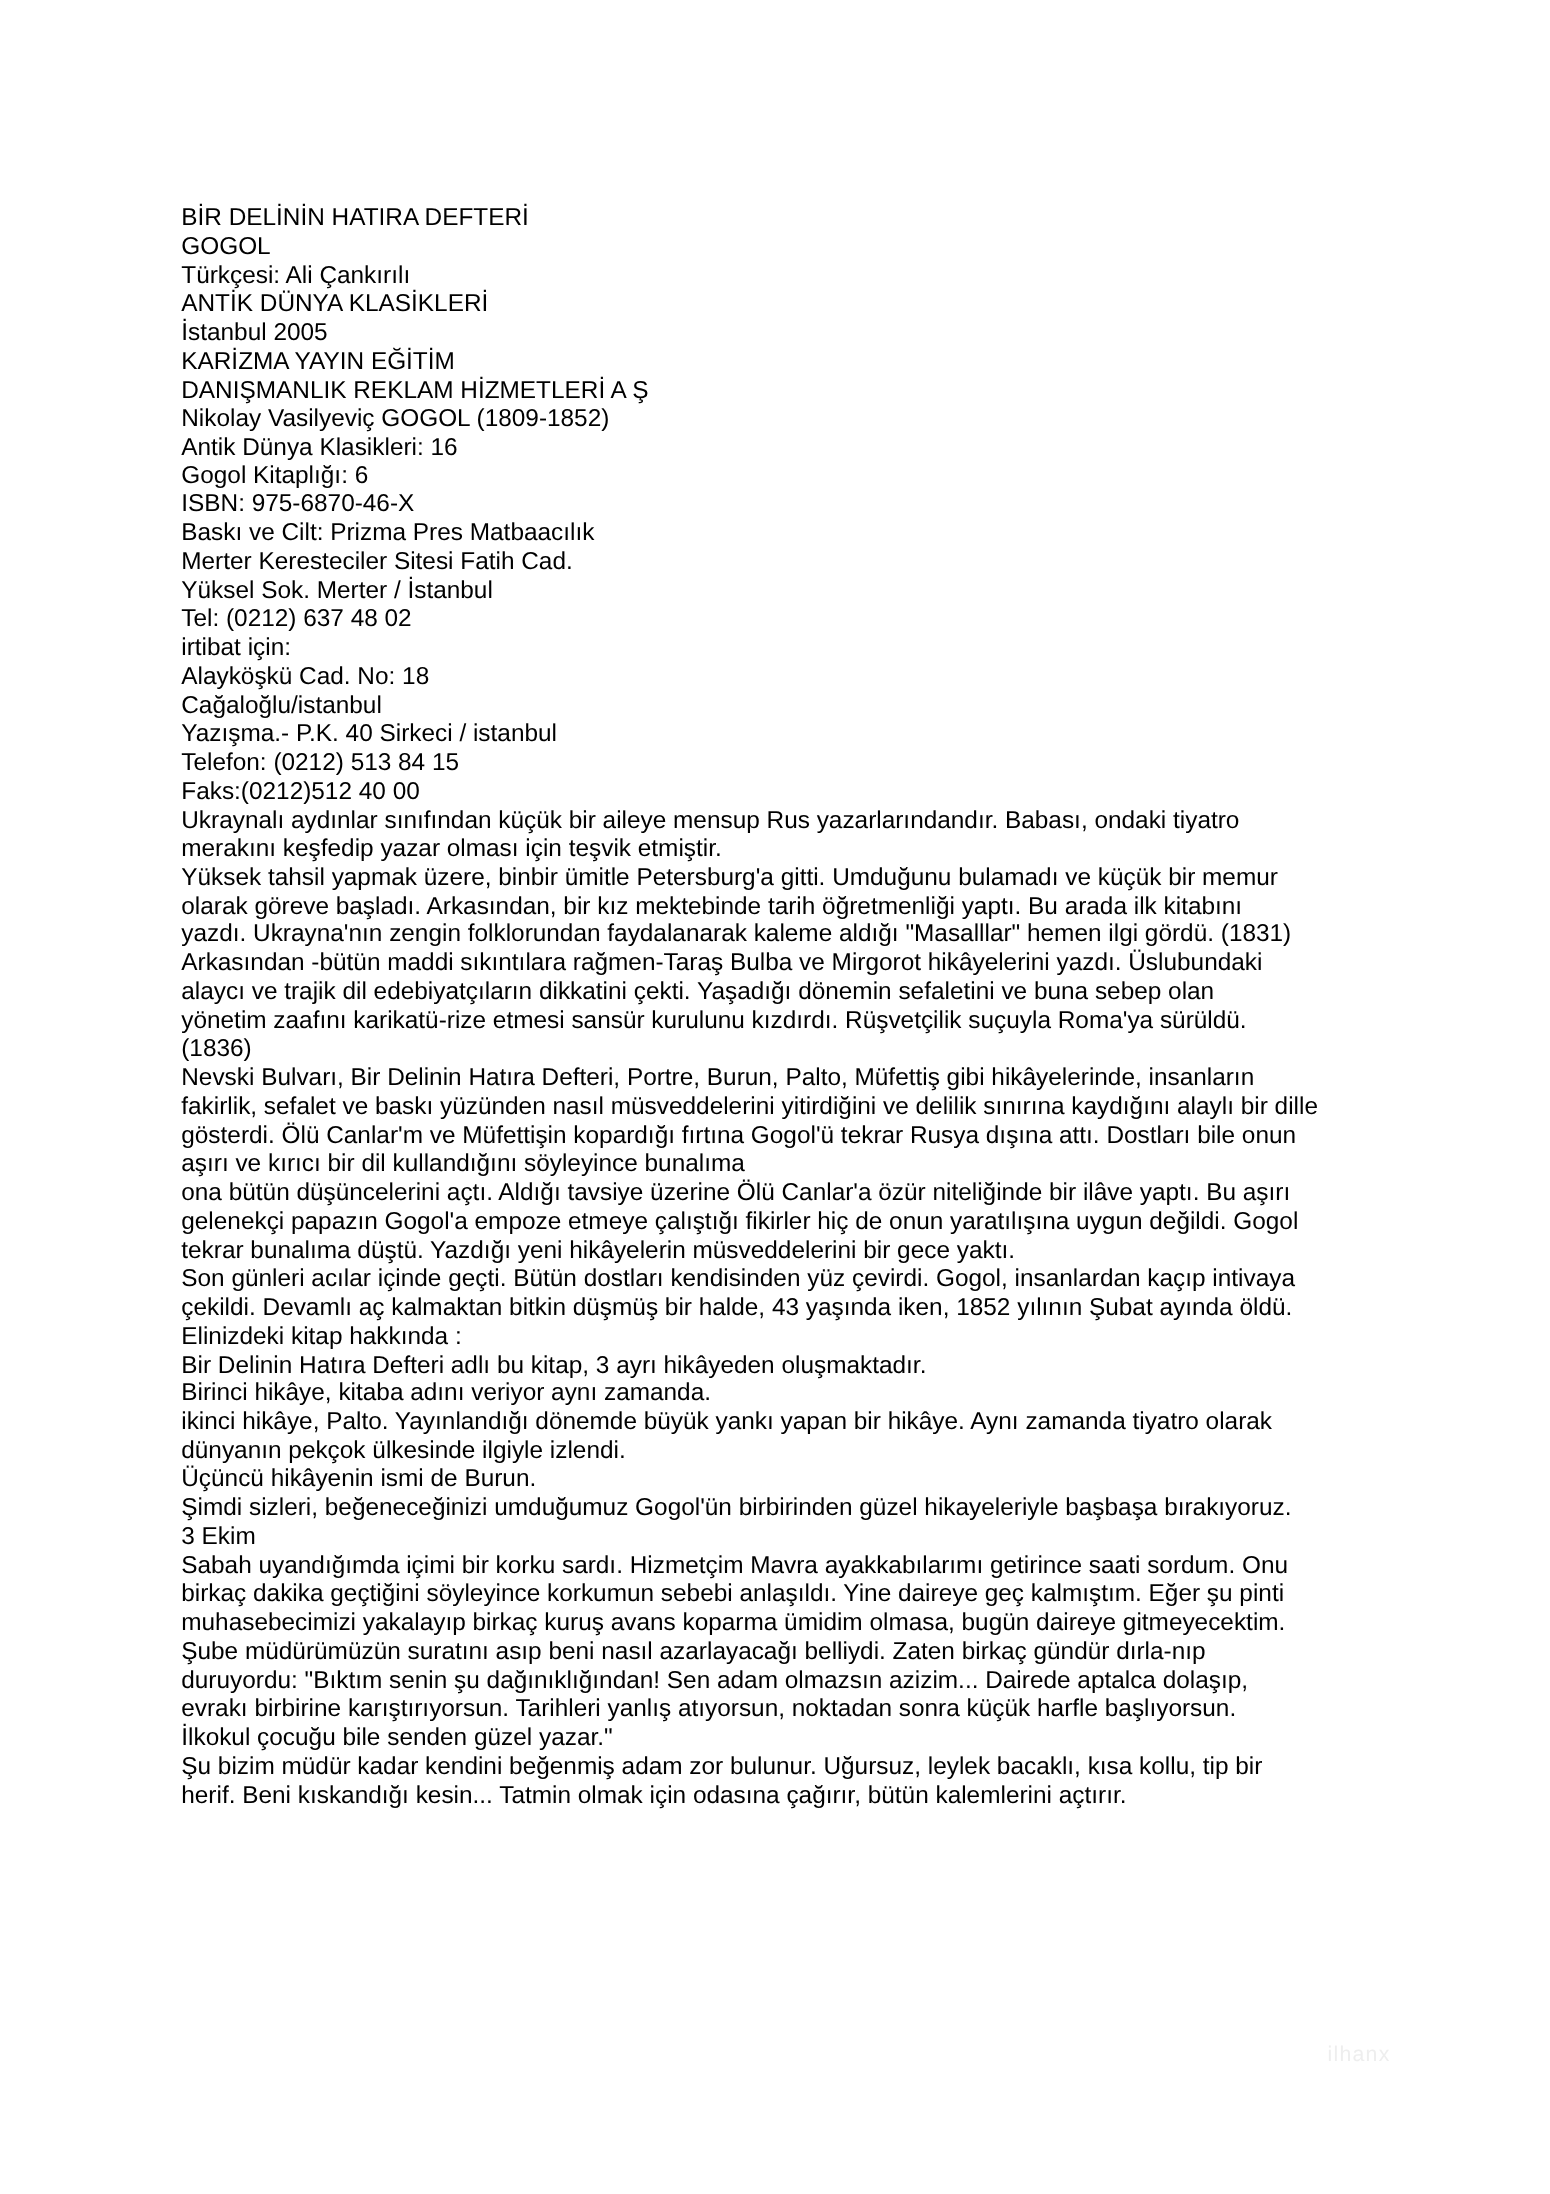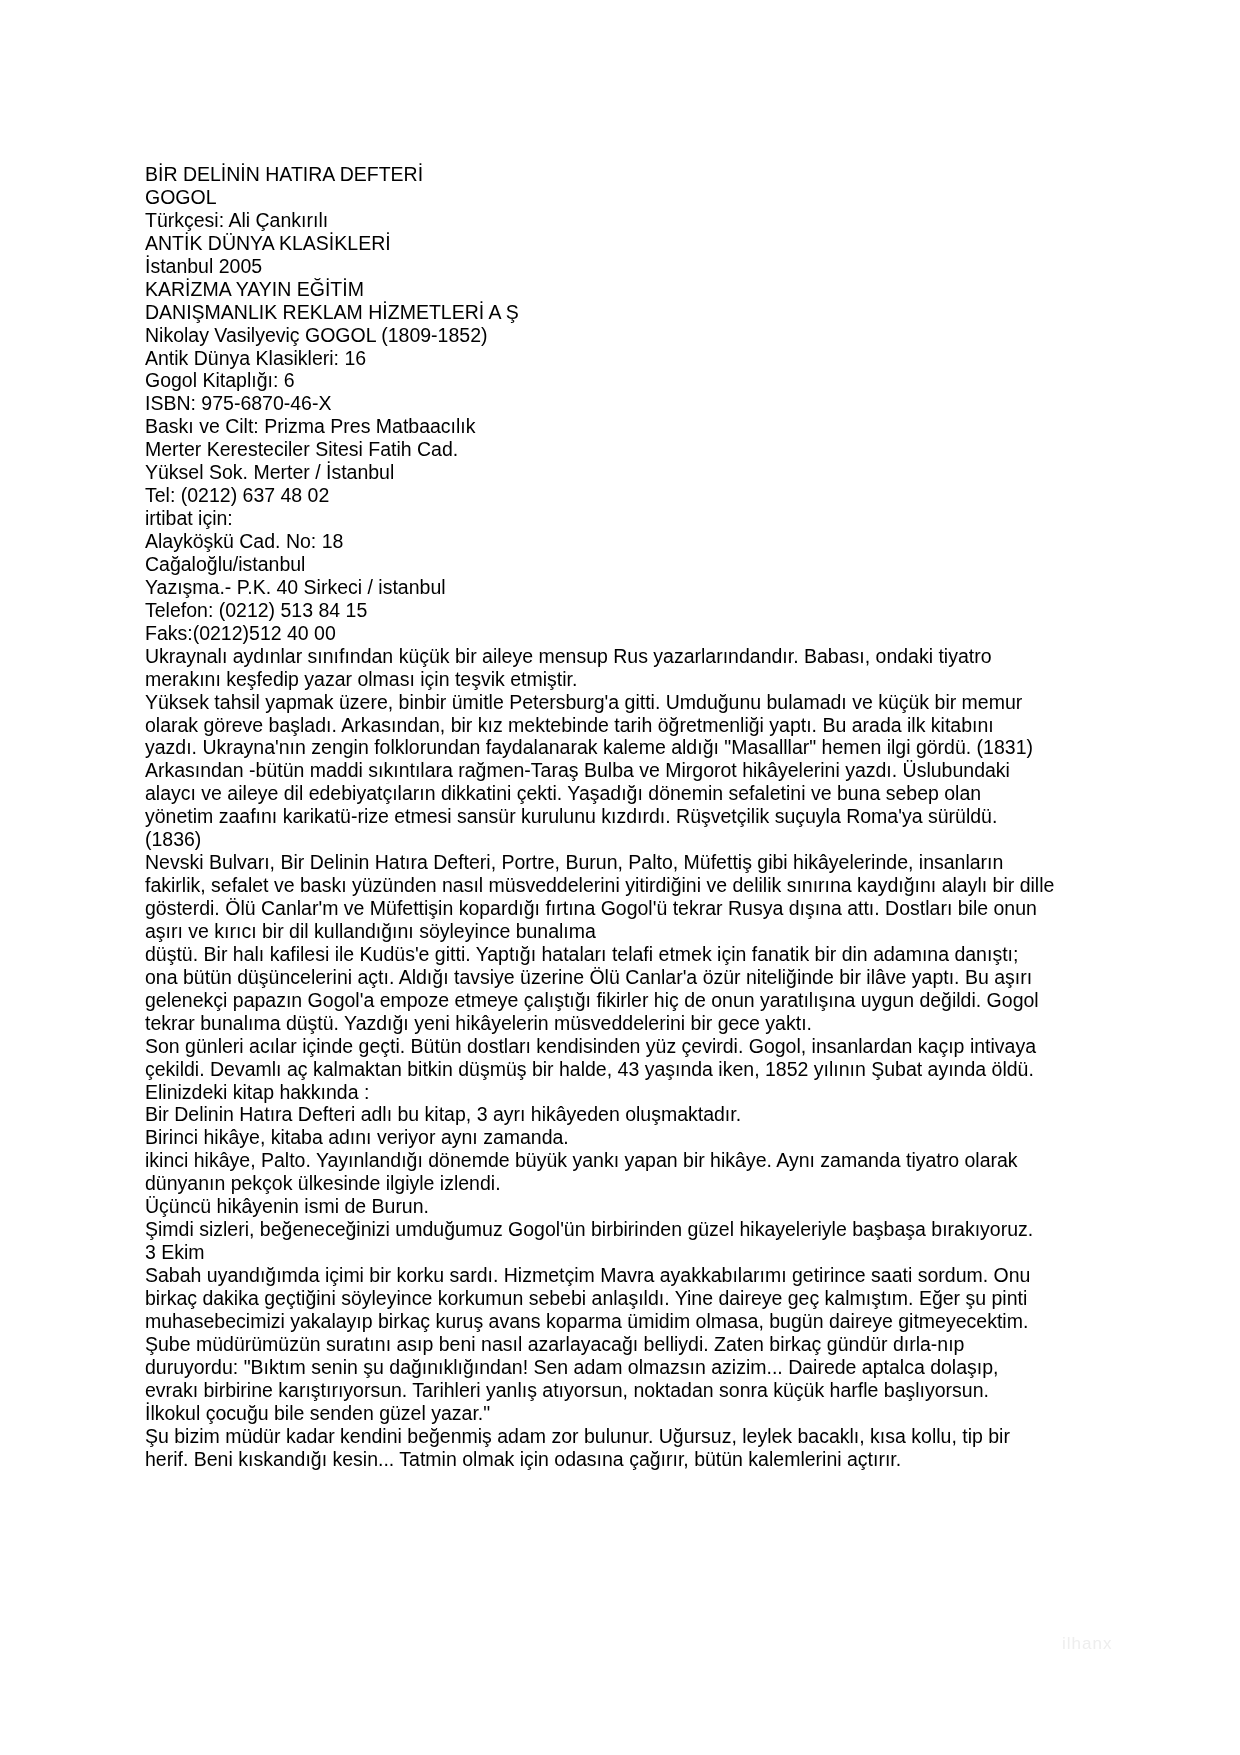--- a/index.html
+++ b/index.html
@@ -65,28 +65,27 @@
       <div class="line">Cağaloğlu/istanbul</div>
       <div class="line">Yazışma.- P.K. 40 Sirkeci / istanbul</div>
       <div class="line">Telefon: (0212) 513 84 15</div>
       <div class="line">Faks:(0212)512 40 00</div>
       <div class="line">Ukraynalı aydınlar sınıfından küçük bir aileye mensup Rus yazarlarındandır. Babası, ondaki tiyatro</div>
       <div class="line">merakını keşfedip yazar olması için teşvik etmiştir.</div>
       <div class="line">Yüksek tahsil yapmak üzere, binbir ümitle Petersburg'a gitti. Umduğunu bulamadı ve küçük bir memur</div>
       <div class="line">olarak göreve başladı. Arkasından, bir kız mektebinde tarih öğretmenliği yaptı. Bu arada ilk kitabını</div>
       <div class="line">yazdı. Ukrayna'nın zengin folklorundan faydalanarak kaleme aldığı "Masalllar" hemen ilgi gördü. (1831)</div>
       <div class="line">Arkasından -bütün maddi sıkıntılara rağmen-Taraş Bulba ve Mirgorot hikâyelerini yazdı. Üslubundaki</div>
-      <div class="line">alaycı ve aileye dil edebiyatçıların dikkatini çekti. Yaşadığı dönemin sefaletini ve buna sebep olan</div>
+      <div class="line">alaycı ve trajik dil edebiyatçıların dikkatini çekti. Yaşadığı dönemin sefaletini ve buna sebep olan</div>
       <div class="line">yönetim zaafını karikatü-rize etmesi sansür kurulunu kızdırdı. Rüşvetçilik suçuyla Roma'ya sürüldü.</div>
       <div class="line">(1836)</div>
       <div class="line">Nevski Bulvarı, Bir Delinin Hatıra Defteri, Portre, Burun, Palto, Müfettiş gibi hikâyelerinde, insanların</div>
       <div class="line">fakirlik, sefalet ve baskı yüzünden nasıl müsveddelerini yitirdiğini ve delilik sınırına kaydığını alaylı bir dille</div>
       <div class="line">gösterdi. Ölü Canlar'm ve Müfettişin kopardığı fırtına Gogol'ü tekrar Rusya dışına attı. Dostları bile onun</div>
       <div class="line">aşırı ve kırıcı bir dil kullandığını söyleyince bunalıma</div>
-      <div class="line">düştü. Bir halı kafilesi ile Kudüs'e gitti. Yaptığı hataları telafi etmek için fanatik bir din adamına danıştı;</div>
       <div class="line">ona bütün düşüncelerini açtı. Aldığı tavsiye üzerine Ölü Canlar'a özür niteliğinde bir ilâve yaptı. Bu aşırı</div>
       <div class="line">gelenekçi papazın Gogol'a empoze etmeye çalıştığı fikirler hiç de onun yaratılışına uygun değildi. Gogol</div>
       <div class="line">tekrar bunalıma düştü. Yazdığı yeni hikâyelerin müsveddelerini bir gece yaktı.</div>
       <div class="line">Son günleri acılar içinde geçti. Bütün dostları kendisinden yüz çevirdi. Gogol, insanlardan kaçıp intivaya</div>
       <div class="line">çekildi. Devamlı aç kalmaktan bitkin düşmüş bir halde, 43 yaşında iken, 1852 yılının Şubat ayında öldü.</div>
       <div class="line">Elinizdeki kitap hakkında :</div>
       <div class="line">Bir Delinin Hatıra Defteri adlı bu kitap, 3 ayrı hikâyeden oluşmaktadır.</div>
       <div class="line">Birinci hikâye, kitaba adını veriyor aynı zamanda.</div>
       <div class="line">ikinci hikâye, Palto. Yayınlandığı dönemde büyük yankı yapan bir hikâye. Aynı zamanda tiyatro olarak</div>
       <div class="line">dünyanın pekçok ülkesinde ilgiyle izlendi.</div>

